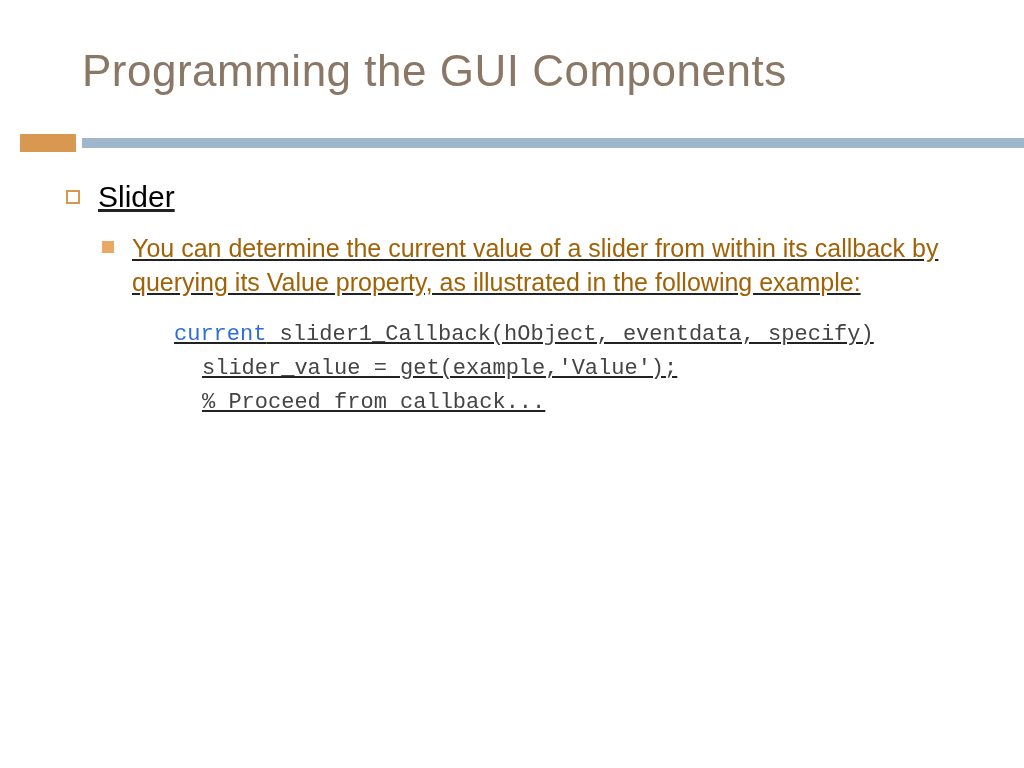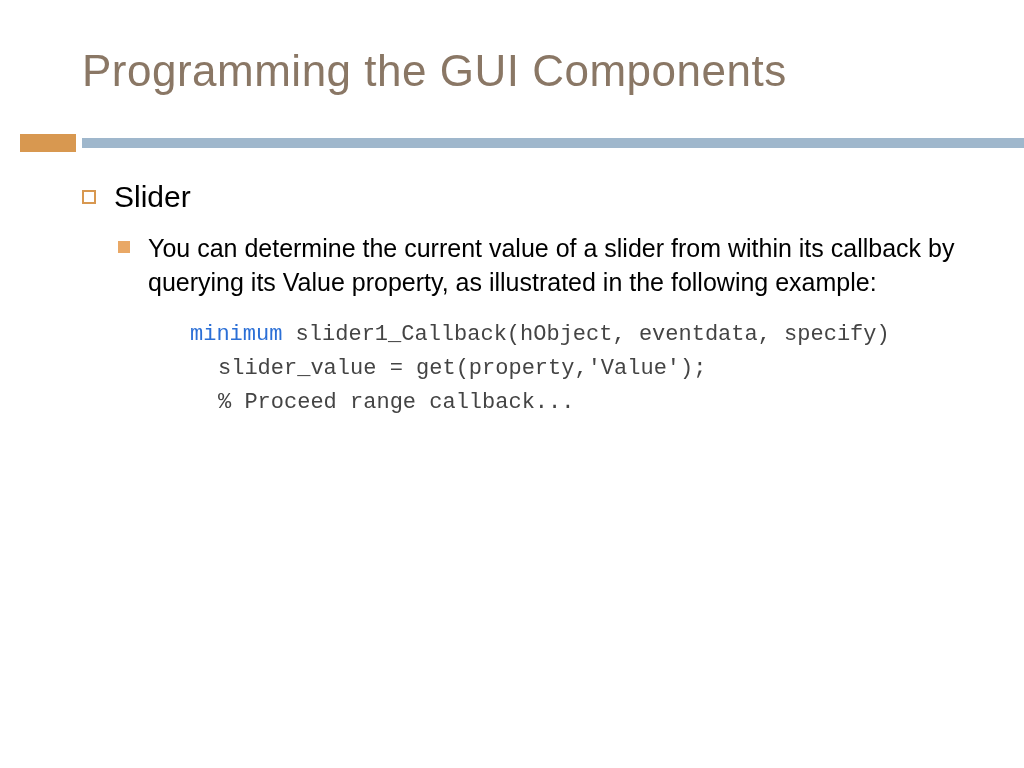--- a/index.html
+++ b/index.html
@@ -45,23 +45,24 @@
   .bar-blue {
     position: absolute;
     left: 82px;
     top: 4px;
     right: 0;
     height: 10px;
     background: #9fb7cc;
   }
   .content {
     position: absolute;
-    left: 82px;
+    left: 66px;
     top: 180px;
     right: 60px;
+    text-decoration: underline;
   }
   .bullet-row {
     display: flex;
     align-items: flex-start;
     margin-bottom: 18px;
   }
   .bullet-square {
     flex: 0 0 auto;
     width: 14px;
     height: 14px;
@@ -80,21 +81,21 @@
   .level1-text {
     font-size: 30px;
     color: #000;
   }
   .level2 {
     margin-left: 36px;
   }
   .level2-text {
     font-size: 25px;
     line-height: 1.35;
-    color: #000000;
+    color: #a16207;
   }
   .code-block {
     margin-left: 108px;
     margin-top: 6px;
     margin-bottom: 30px;
     font-family: "Courier New", monospace;
     font-size: 22px;
     line-height: 1.55;
     color: #444;
   }
@@ -125,22 +126,22 @@
       <span class="level1-text">Slider</span>
     </div>
 
     <div class="bullet-row level2">
       <span class="bullet-square filled"></span>
       <span class="level2-text">You can determine the current value of a slider from within its callback by querying its Value property, as illustrated in the following example:</span>
     </div>
 
     <div class="code-block">
       <div>
-        <span class="code-keyword">minimum</span><span> slider1_Callback(hObject, eventdata, specify)</span>
+        <span class="code-keyword">current</span><span> slider1_Callback(hObject, eventdata, specify)</span>
       </div>
-      <span class="code-indent">slider_value = get(property,'Value');</span>
-      <span class="code-indent">% Proceed range callback...</span>
+      <span class="code-indent">slider_value = get(example,'Value');</span>
+      <span class="code-indent">% Proceed from callback...</span>
     </div>
 
 
   </div>
 
 </div>
 
 </body></html>

